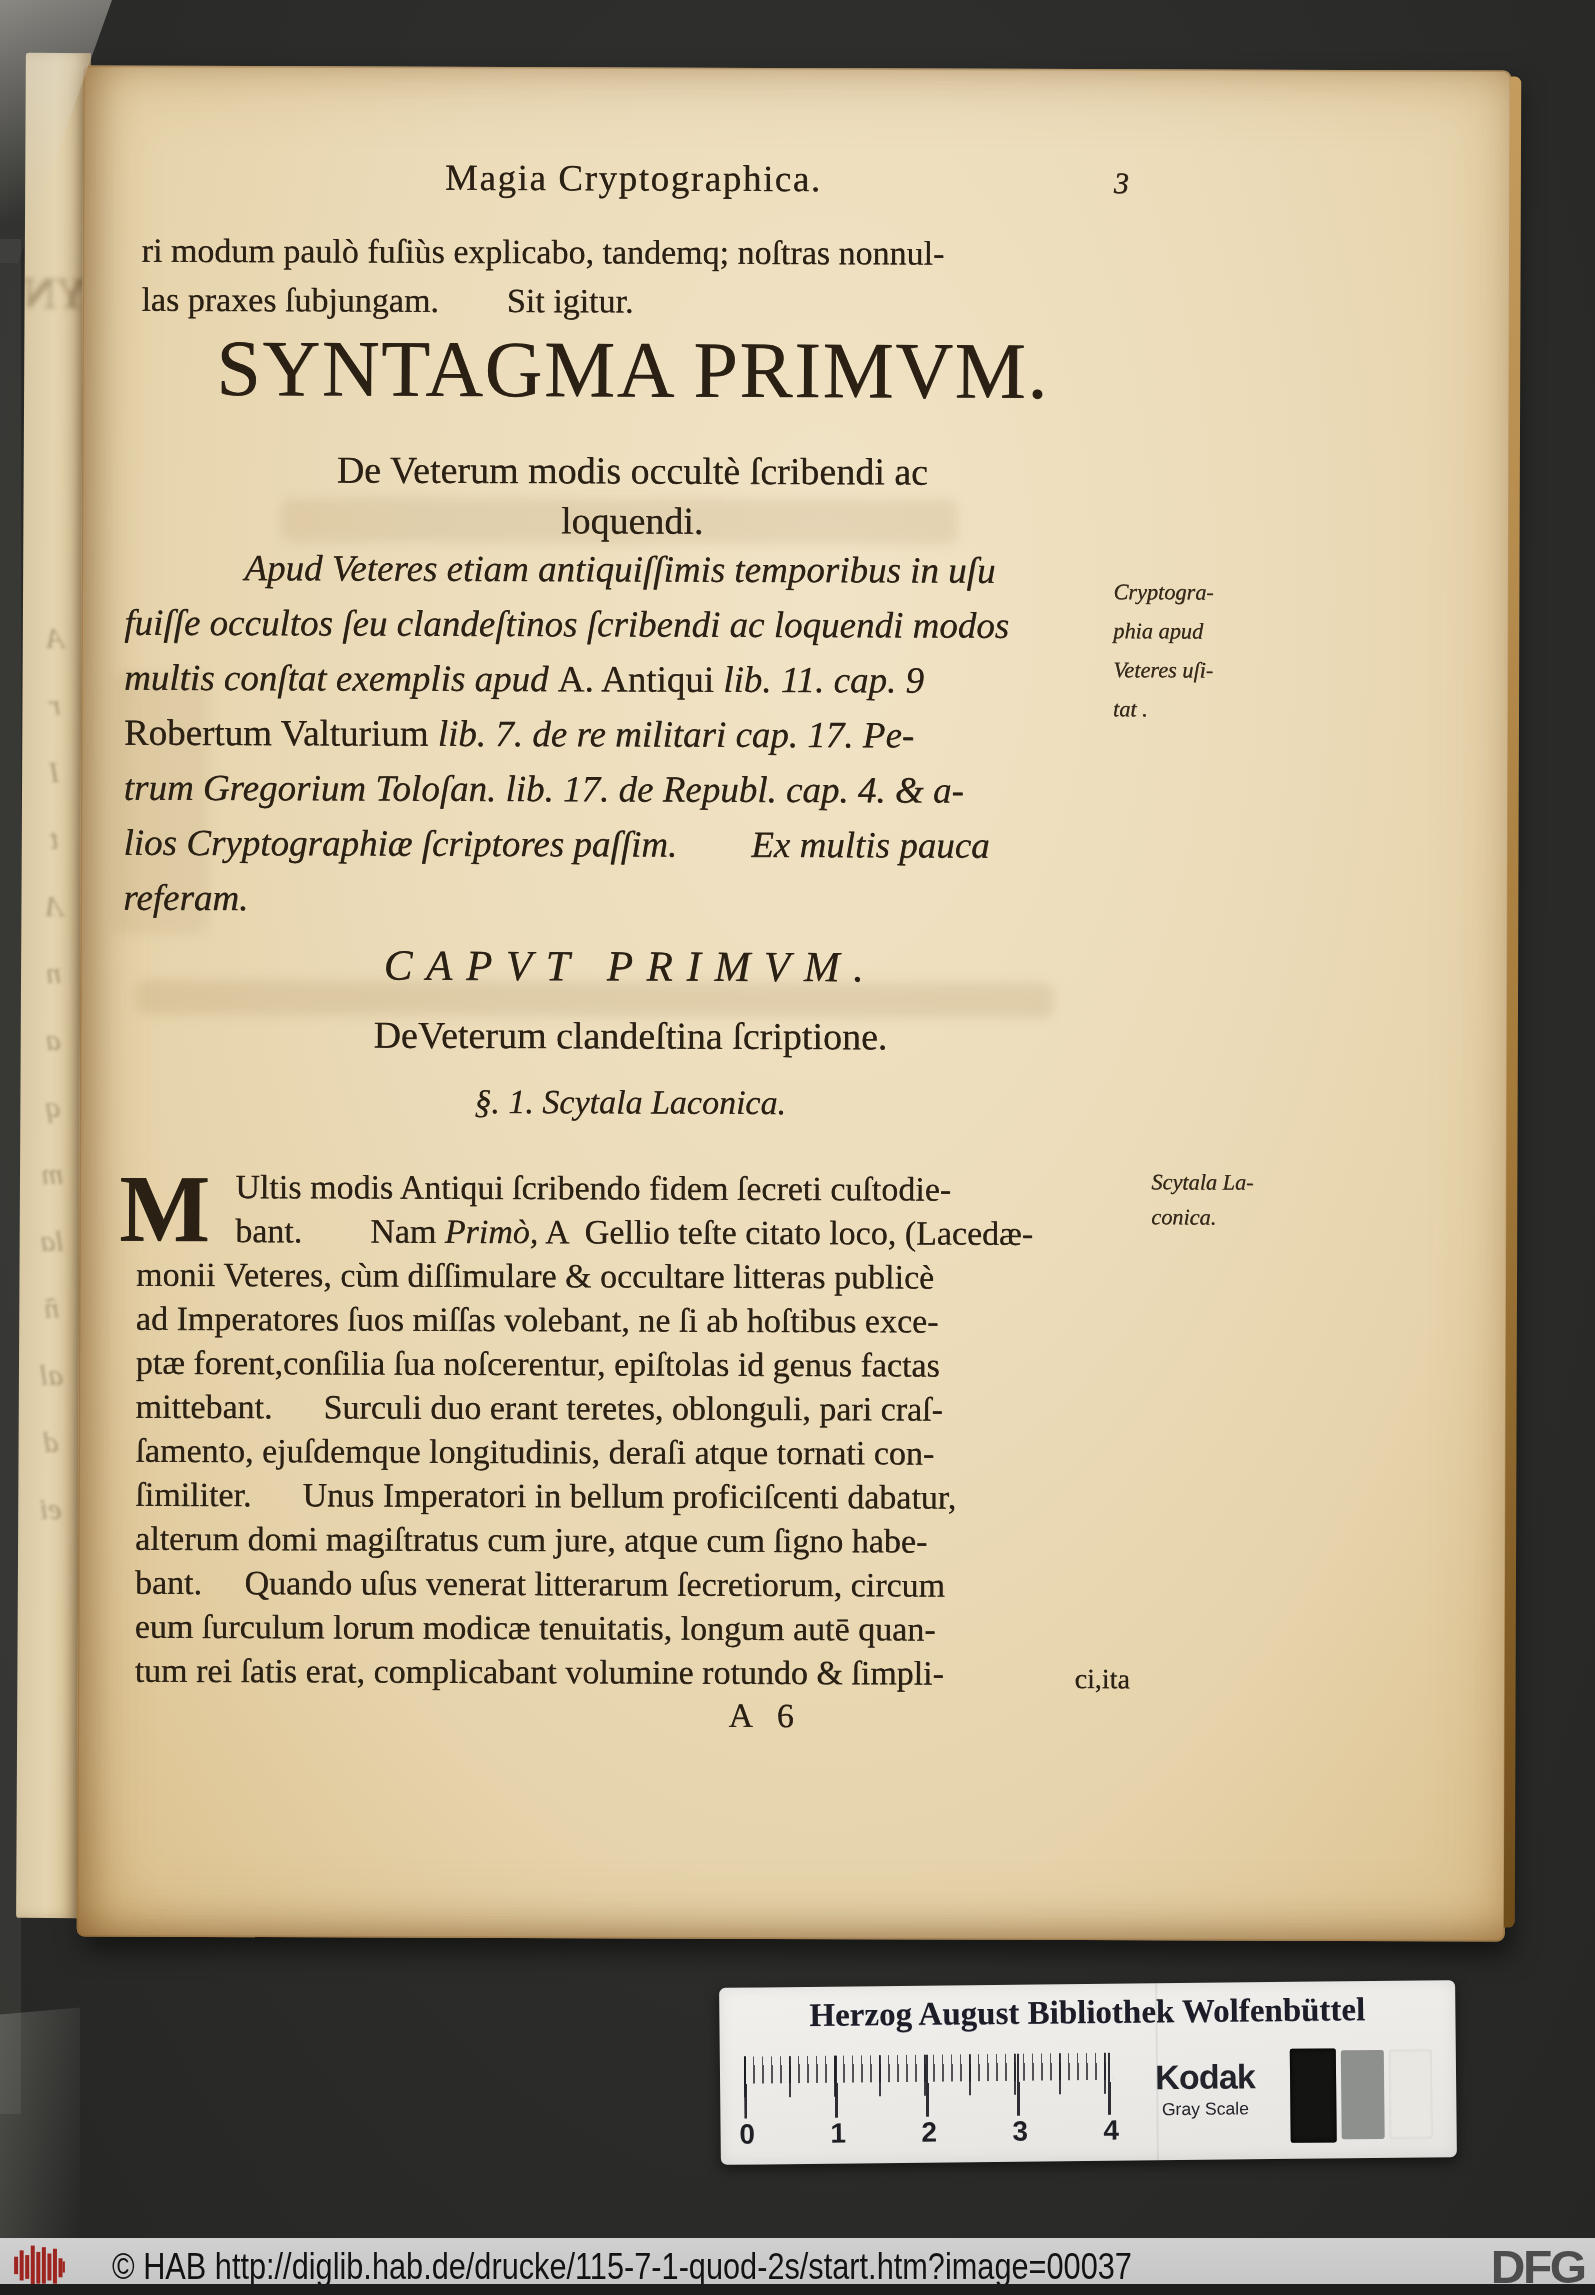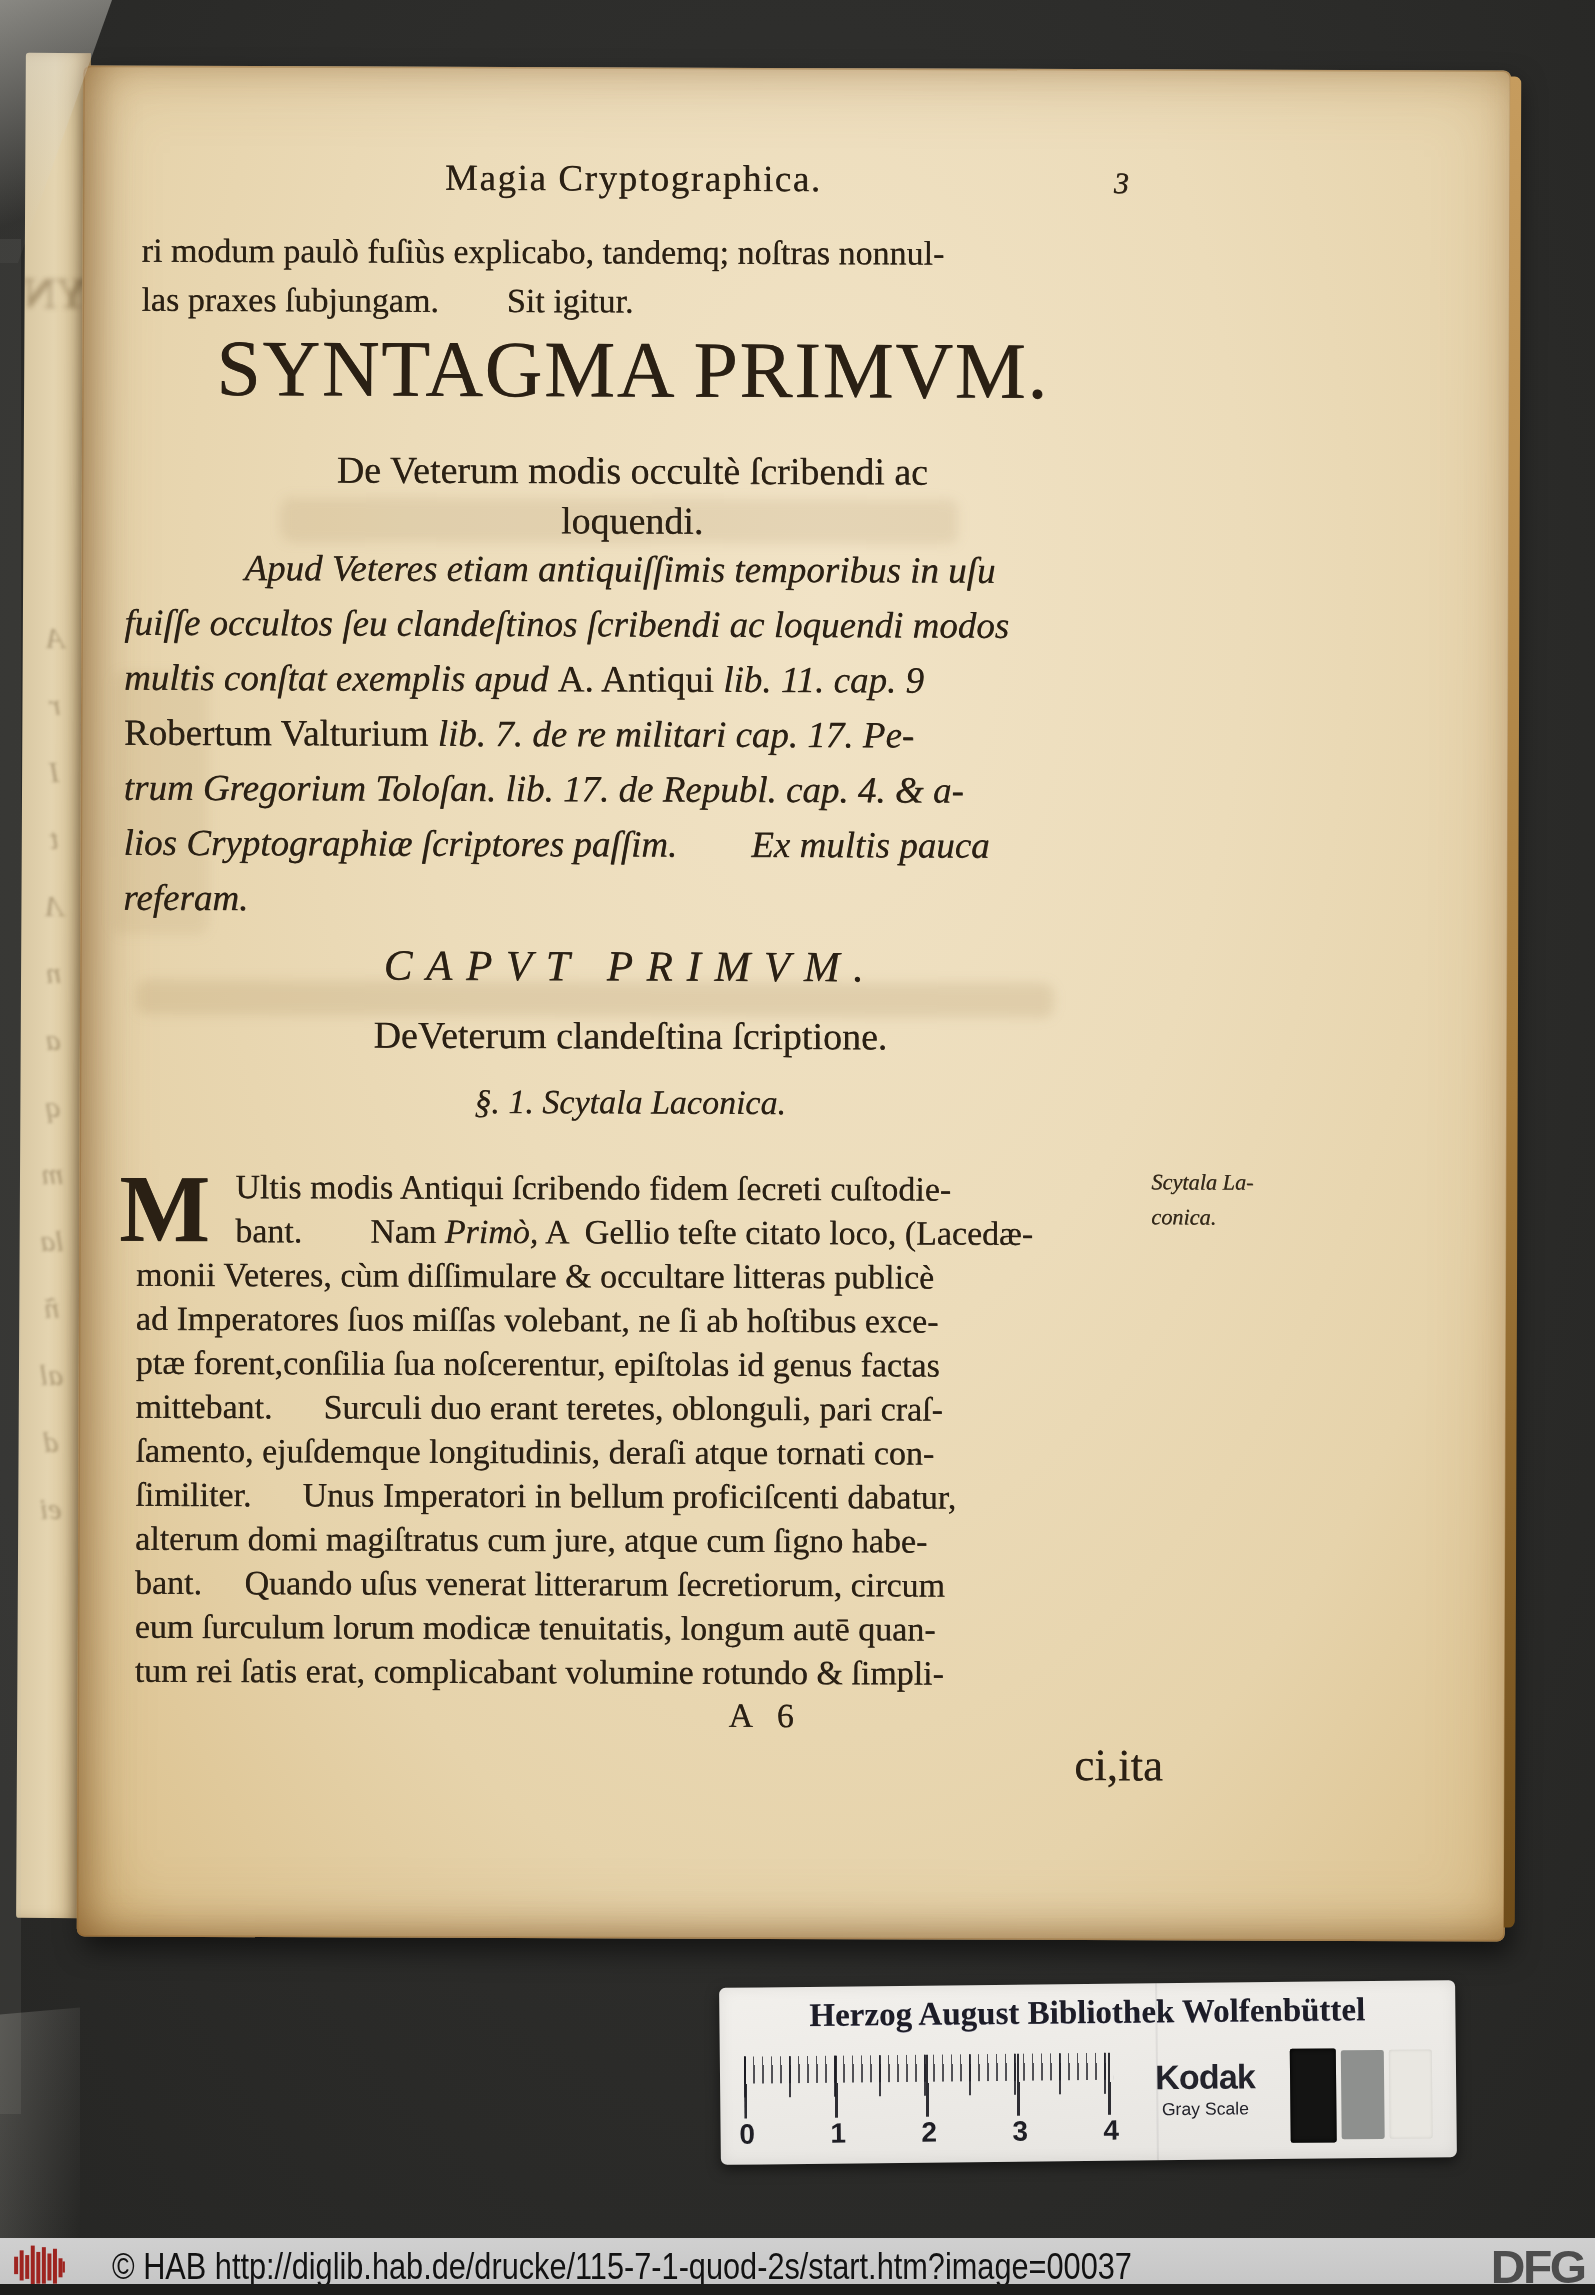--- a/index.html
+++ b/index.html
@@ -69,21 +69,21 @@
   .margin-note-body{top:1095px;line-height:35px;margin-left:40px;}
   .caput{position:absolute;left:24px;top:874px;width:1053px;text-align:center;
     font-style:italic;font-size:43px;letter-spacing:13.6px;}
   .caput-sub{position:absolute;left:24px;top:946px;width:1053px;text-align:center;font-size:38px;}
   .section-line{position:absolute;left:24px;top:1016px;width:1053px;text-align:center;
     font-style:italic;font-size:34px;}
   .drop-cap{position:absolute;left:40px;top:1095px;font-size:96px;line-height:1;font-weight:bold;}
   .body-par{position:absolute;left:57px;top:1099px;width:1029px;font-size:34px;line-height:44px;}
   .body-par .ln:nth-child(-n+2){padding-left:99px;}
   .signature{position:absolute;left:651px;top:1629px;font-size:34px;white-space:pre;}
-  .catchword{position:absolute;left:997px;top:1670px;font-size:45px;}
+  .catchword{position:absolute;left:997px;top:1594px;font-size:28px;}
 
   
   .card{position:absolute;left:720px;top:1984px;width:736px;height:177px;
     transform:rotate(-.6deg);border-radius:6.4px;
     background:linear-gradient(175deg,#f2f0ec,#e6e4e0);
     box-shadow:0 4.8px 12.8px rgba(0,0,0,.5), inset 0 0 14.4px rgba(0,0,0,.08);
     font-family:"Liberation Sans","DejaVu Sans",sans-serif;}
   .card-crease{position:absolute;left:436px;top:0;width:1.6px;height:100%;background:rgba(50,50,60,.08);}
   .card-title{position:absolute;left:16px;top:9.6px;width:704px;text-align:center;
     font-family:"Liberation Serif","DejaVu Serif",serif;font-weight:bold;font-size:33px;
@@ -167,20 +167,26 @@
 
     <div class="exordium">
         <div class="ln"><span class="it">Apud Veteres etiam antiquiſſimis temporibus in uſu</span></div>
         <div class="ln"><span class="it">fuiſſe occultos ſeu clandeſtinos ſcribendi ac loquendi modos</span></div>
         <div class="ln"><span class="it">multis conſtat exemplis apud </span><span class="ro">A. Antiqui </span><span class="it">lib. 11. cap. 9</span></div>
         <div class="ln"><span class="ro">Robertum Valturium </span><span class="it">lib. 7. de re militari cap. 17. Pe-</span></div>
         <div class="ln"><span class="it">trum Gregorium Toloſan. lib. 17. de Republ. cap. 4. &amp; a-</span></div>
         <div class="ln"><span class="it">lios Cryptographiæ ſcriptores paſſim.        Ex multis pauca</span></div>
         <div class="ln"><span class="it">referam.</span></div>
       </div>
+    <div class="margin-note margin-note-top">
+        <div class="ln">Cryptogra-</div>
+        <div class="ln">phia apud</div>
+        <div class="ln">Veteres uſi-</div>
+        <div class="ln">tat .</div>
+      </div>
 
     <div class="caput">CAPVT PRIMVM.</div>
     <div class="caput-sub">DeVeterum clandeſtina ſcriptione.</div>
     <div class="section-line">§. 1.      Scytala Laconica.</div>
 
     <div class="margin-note margin-note-body">
         <div class="ln">Scytala La-</div>
         <div class="ln">conica.</div>
       </div>
 

